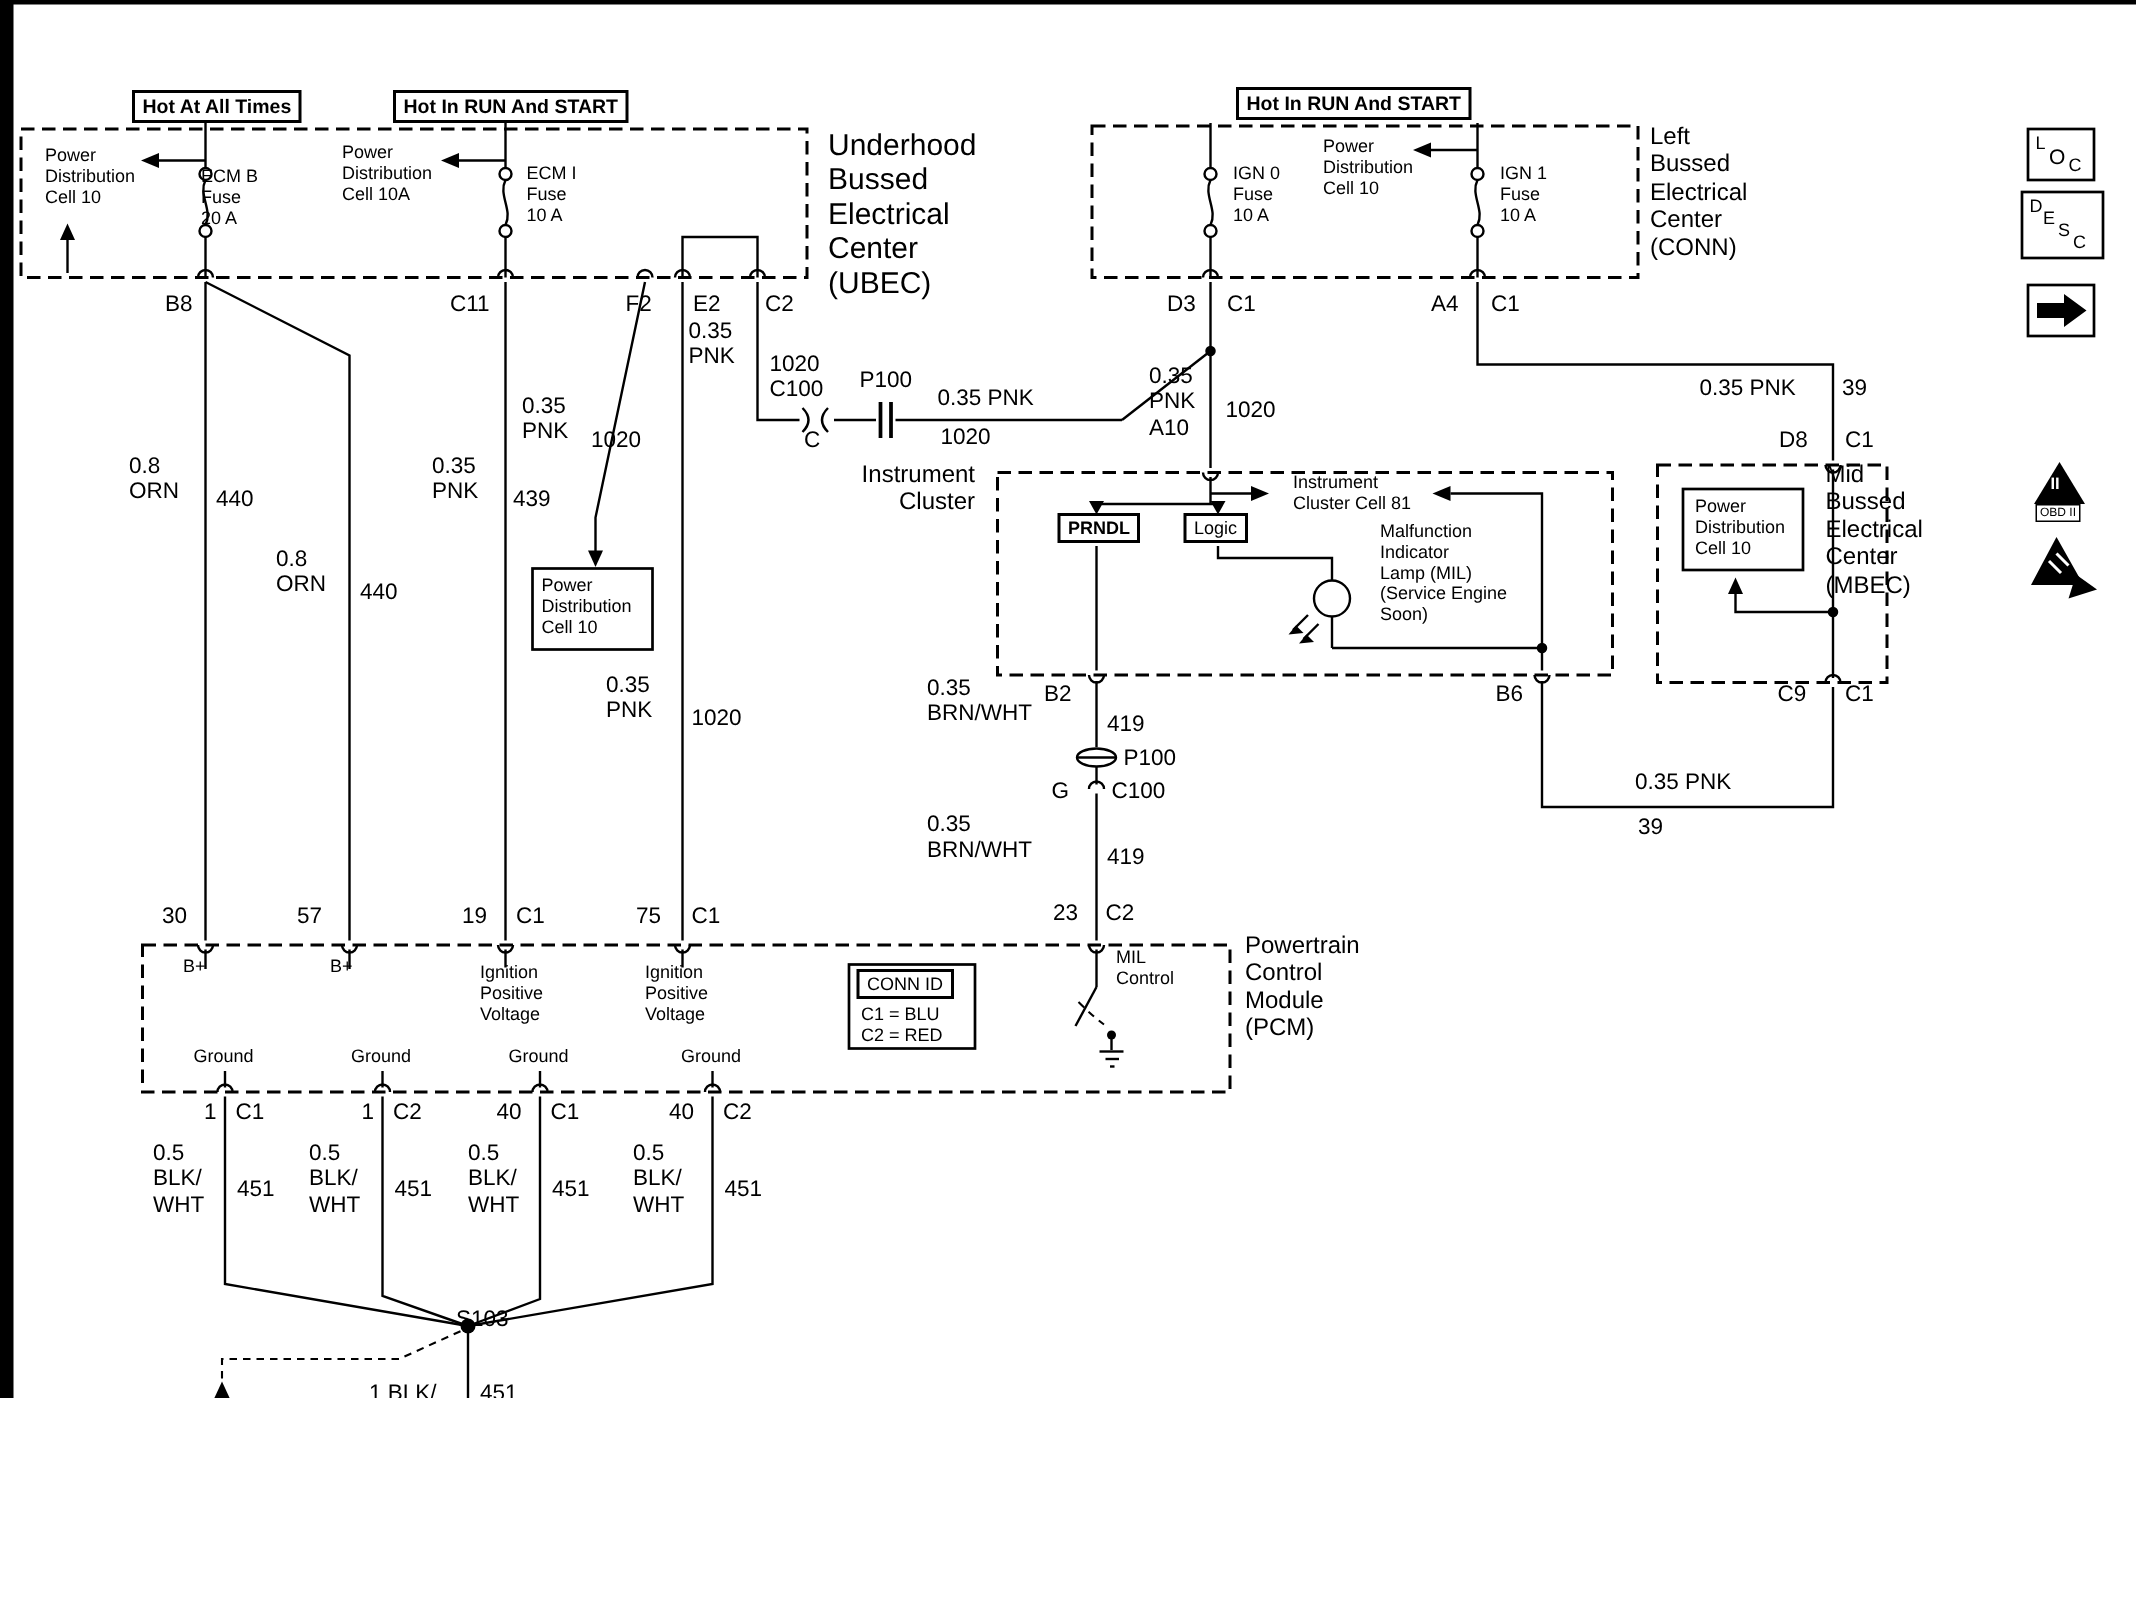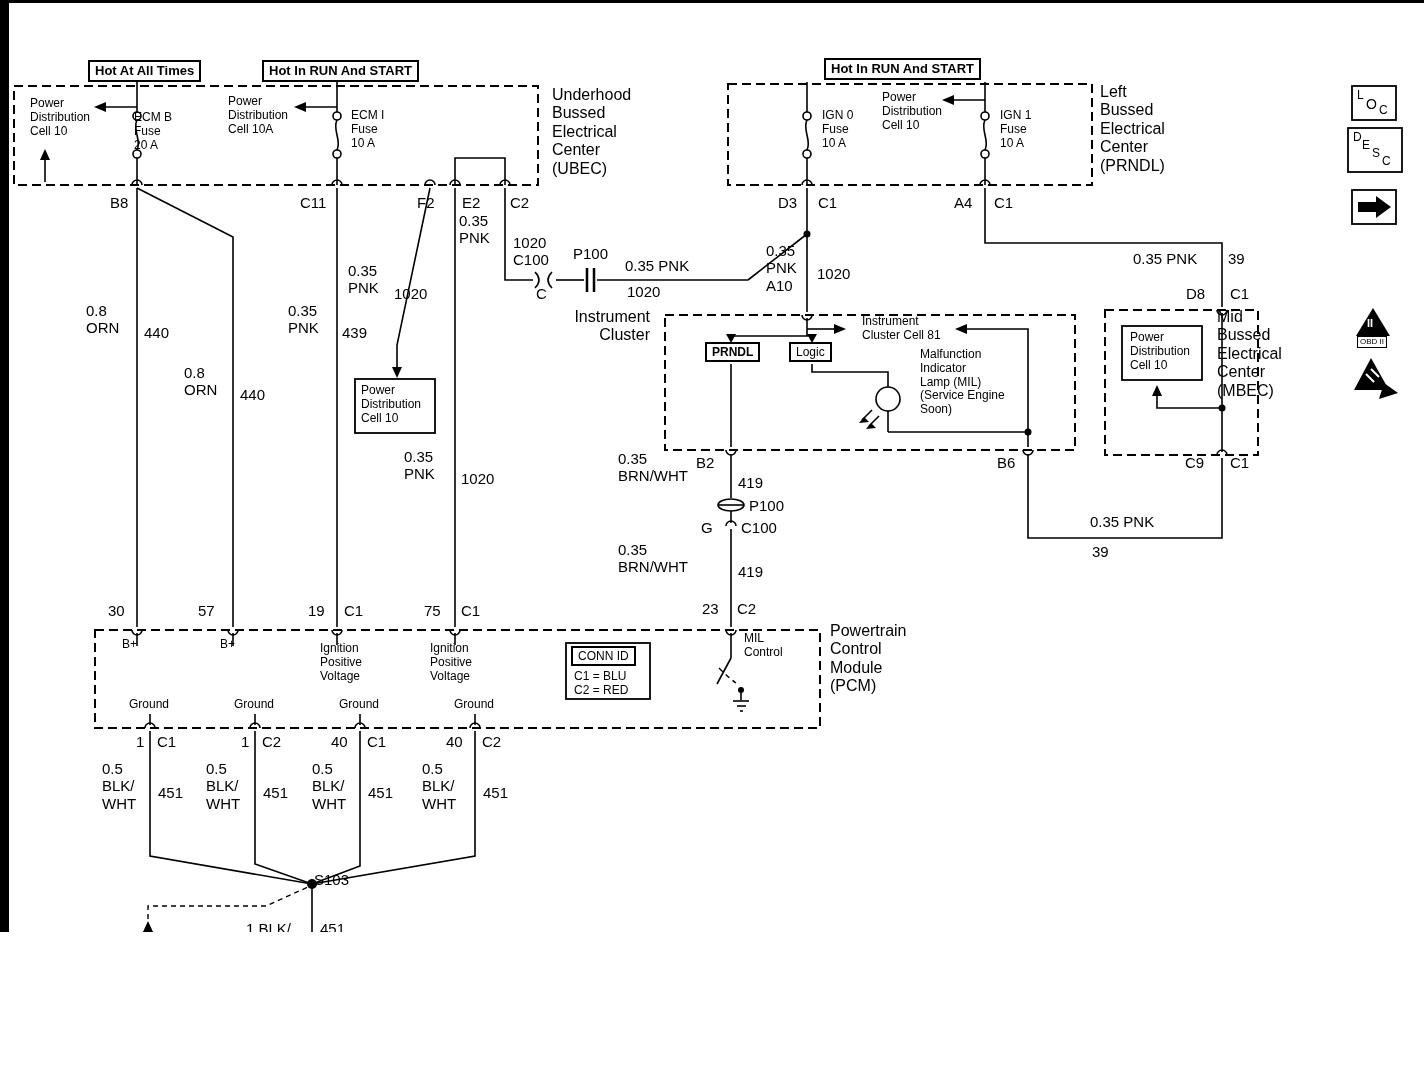--- a/index.html
+++ b/index.html
@@ -222,39 +222,39 @@
 Cell 10</div>
       <div class="lbl" style="left: 134px; top: 111px; font-size: 12px;">ECM B
 Fuse
 20 A</div>
       <div class="lbl" style="left: 228px; top: 95px; font-size: 12px;">Power
 Distribution
 Cell 10A</div>
       <div class="lbl" style="left: 351px; top: 109px; font-size: 12px;">ECM I
 Fuse
 10 A</div>
-      <div class="lbl" style="left: 552px; top: 86px; font-size: 16px;">Underhood
+      <div class="lbl" style="left: 552px; top: 86px; font-size: 20px;">Underhood
 Bussed
 Electrical
 Center
 (UBEC)</div>
       <div class="lbl" style="left: 822px; top: 109px; font-size: 12px;">IGN 0
 Fuse
 10 A</div>
       <div class="lbl" style="left: 882px; top: 91px; font-size: 12px;">Power
 Distribution
 Cell 10</div>
       <div class="lbl" style="left: 1000px; top: 109px; font-size: 12px;">IGN 1
 Fuse
 10 A</div>
       <div class="lbl" style="left: 1100px; top: 83px; font-size: 16px;">Left
 Bussed
 Electrical
 Center
-(PRNDL)</div>
+(CONN)</div>
       <div class="lbl" style="left: 110px; top: 194px;">B8</div>
       <div class="lbl" style="left: 300px; top: 194px;">C11</div>
       <div class="lbl" style="left: 417px; top: 194px;">F2</div>
       <div class="lbl" style="left: 462px; top: 194px;">E2</div>
       <div class="lbl" style="left: 510px; top: 194px;">C2</div>
       <div class="lbl" style="left: 778px; top: 194px;">D3</div>
       <div class="lbl" style="left: 818px; top: 194px;">C1</div>
       <div class="lbl" style="left: 954px; top: 194px;">A4</div>
       <div class="lbl" style="left: 994px; top: 194px;">C1</div>
       <div class="lbl" style="left: 86px; top: 302px;">0.8
@@ -371,21 +371,21 @@
 WHT</div>
       <div class="lbl" style="left: 263px; top: 784px;">451</div>
       <div class="lbl" style="left: 312px; top: 760px;">0.5
 BLK/
 WHT</div>
       <div class="lbl" style="left: 368px; top: 784px;">451</div>
       <div class="lbl" style="left: 422px; top: 760px;">0.5
 BLK/
 WHT</div>
       <div class="lbl" style="left: 483px; top: 784px;">451</div>
-      <div class="lbl" style="left: 314px; top: 871px;">S103</div>
+      <div class="lbl" style="left: 304px; top: 871px;">S103</div>
       <div class="lbl" style="left: 246px; top: 920px;">1 BLK/
 WHT</div>
       <div class="lbl" style="left: 320px; top: 920px;">451</div>
       <div class="lbl" style="left: 110px; top: 951px; font-size: 12px;">Ground
 Distribution
 Cell 14</div>
       <div class="lbl" style="left: 327px; top: 1030px;">G103</div>
       <div class="lbl" style="left: 1357px; top: 89px; font-size: 12px;">L</div>
       <div class="lbl" style="left: 1366px; top: 96px; font-size: 14px;">O</div>
       <div class="lbl" style="left: 1379px; top: 104px; font-size: 12px;">C</div>

